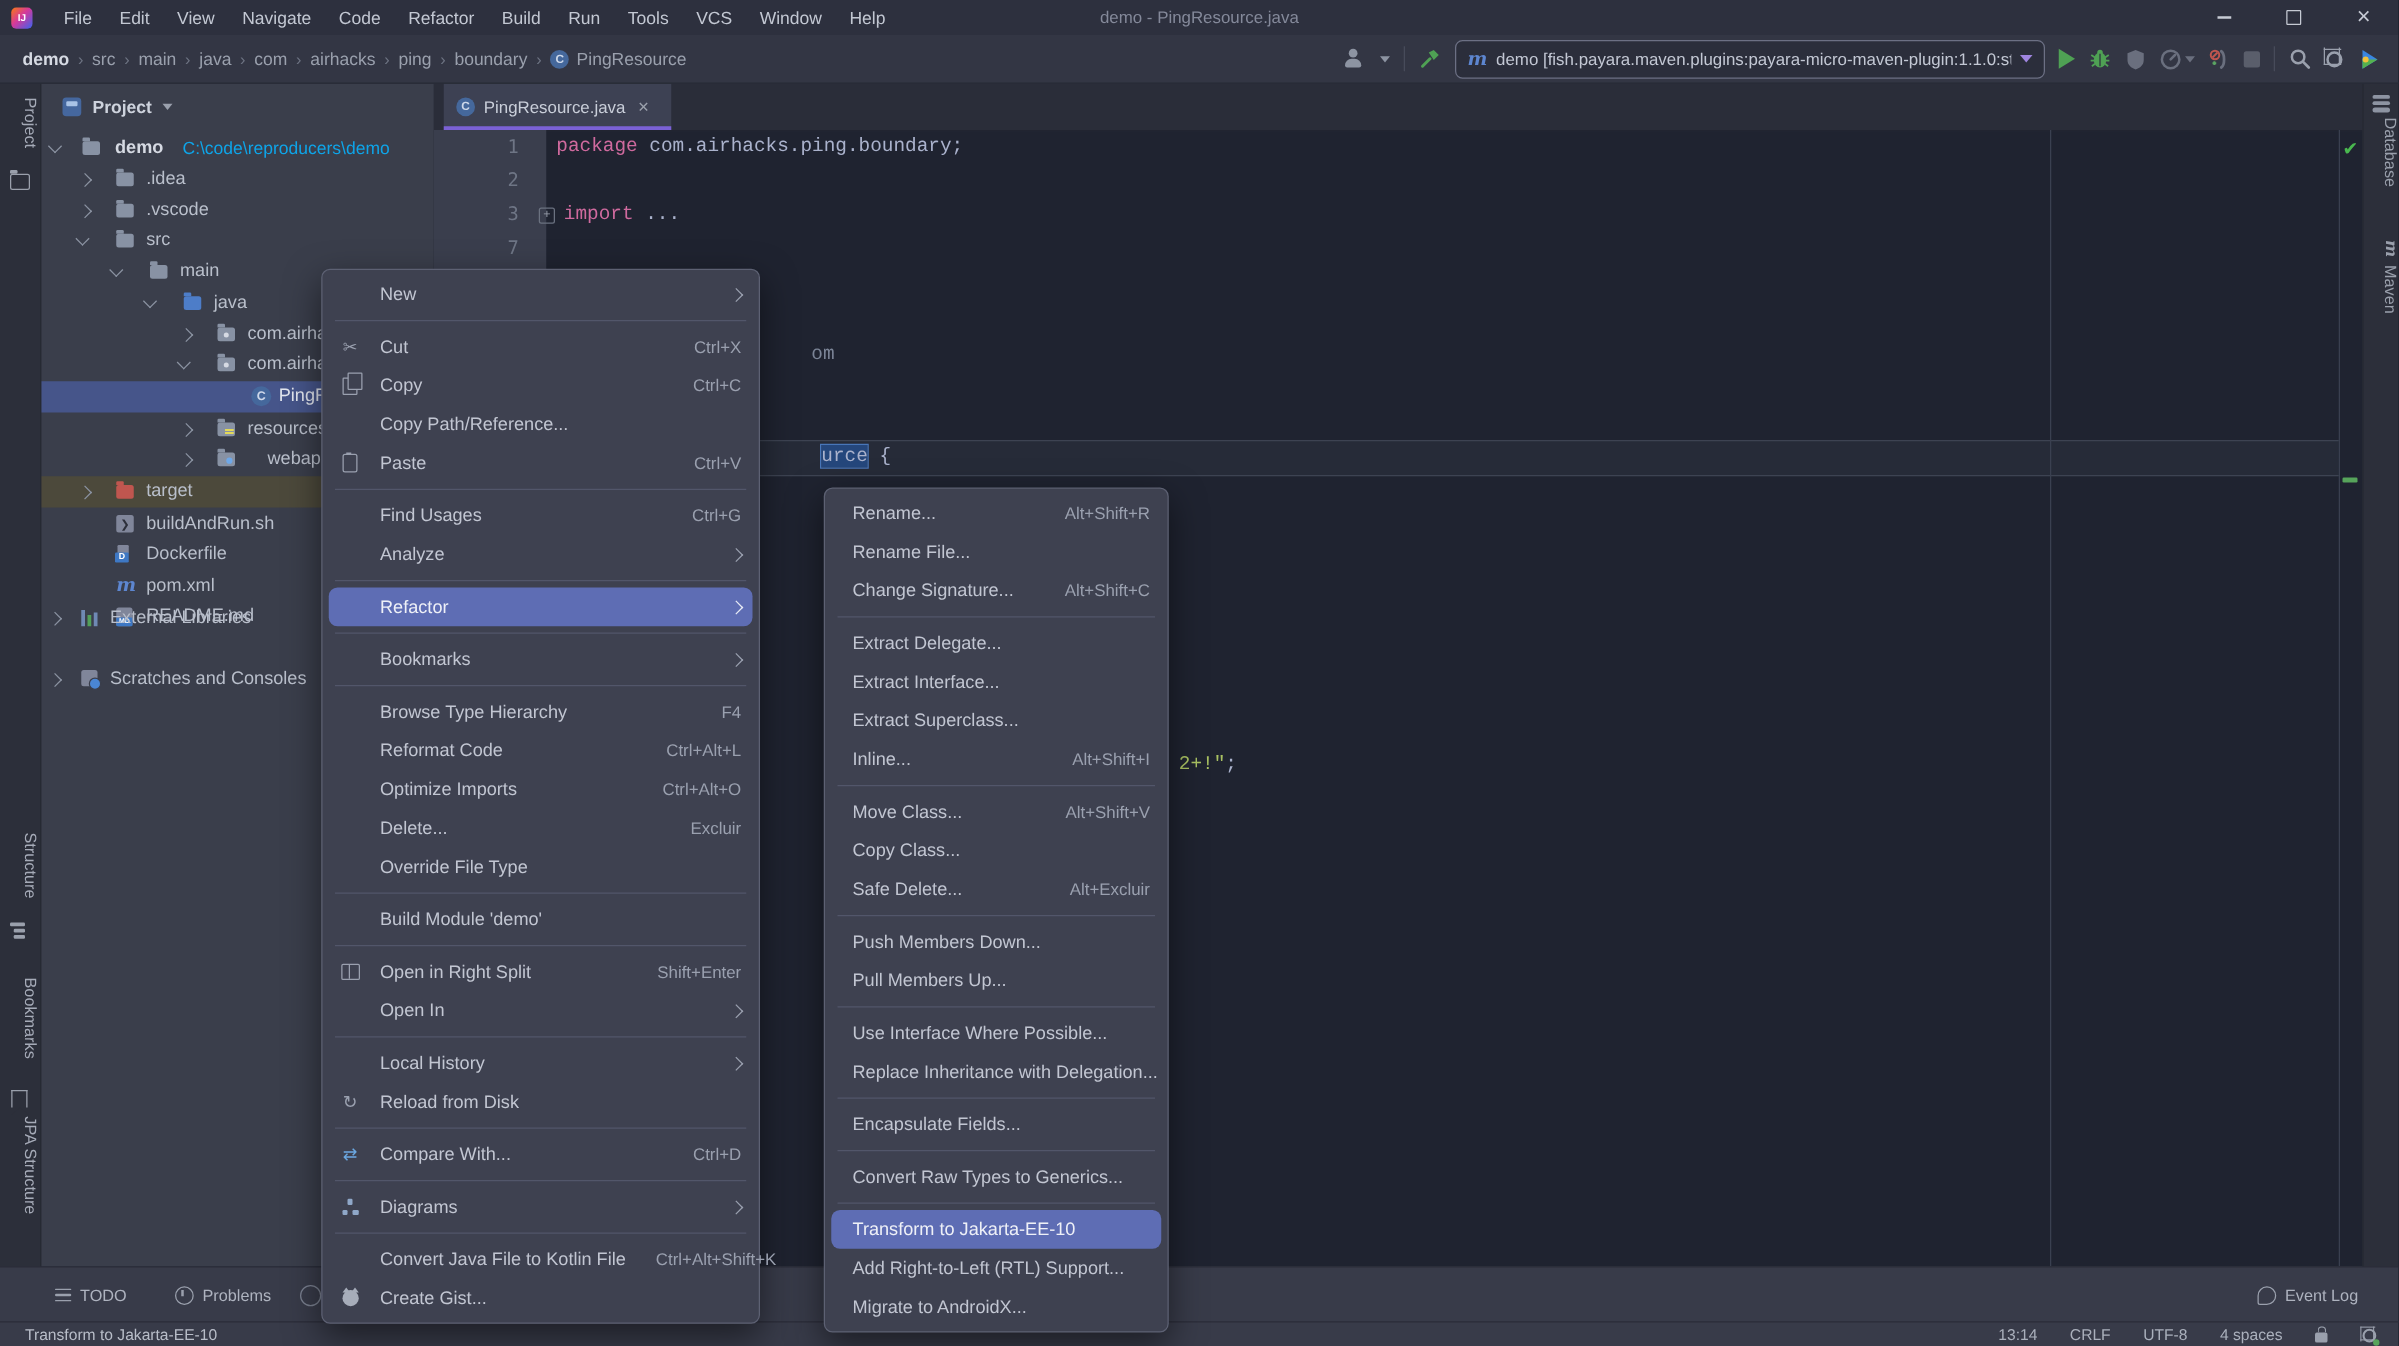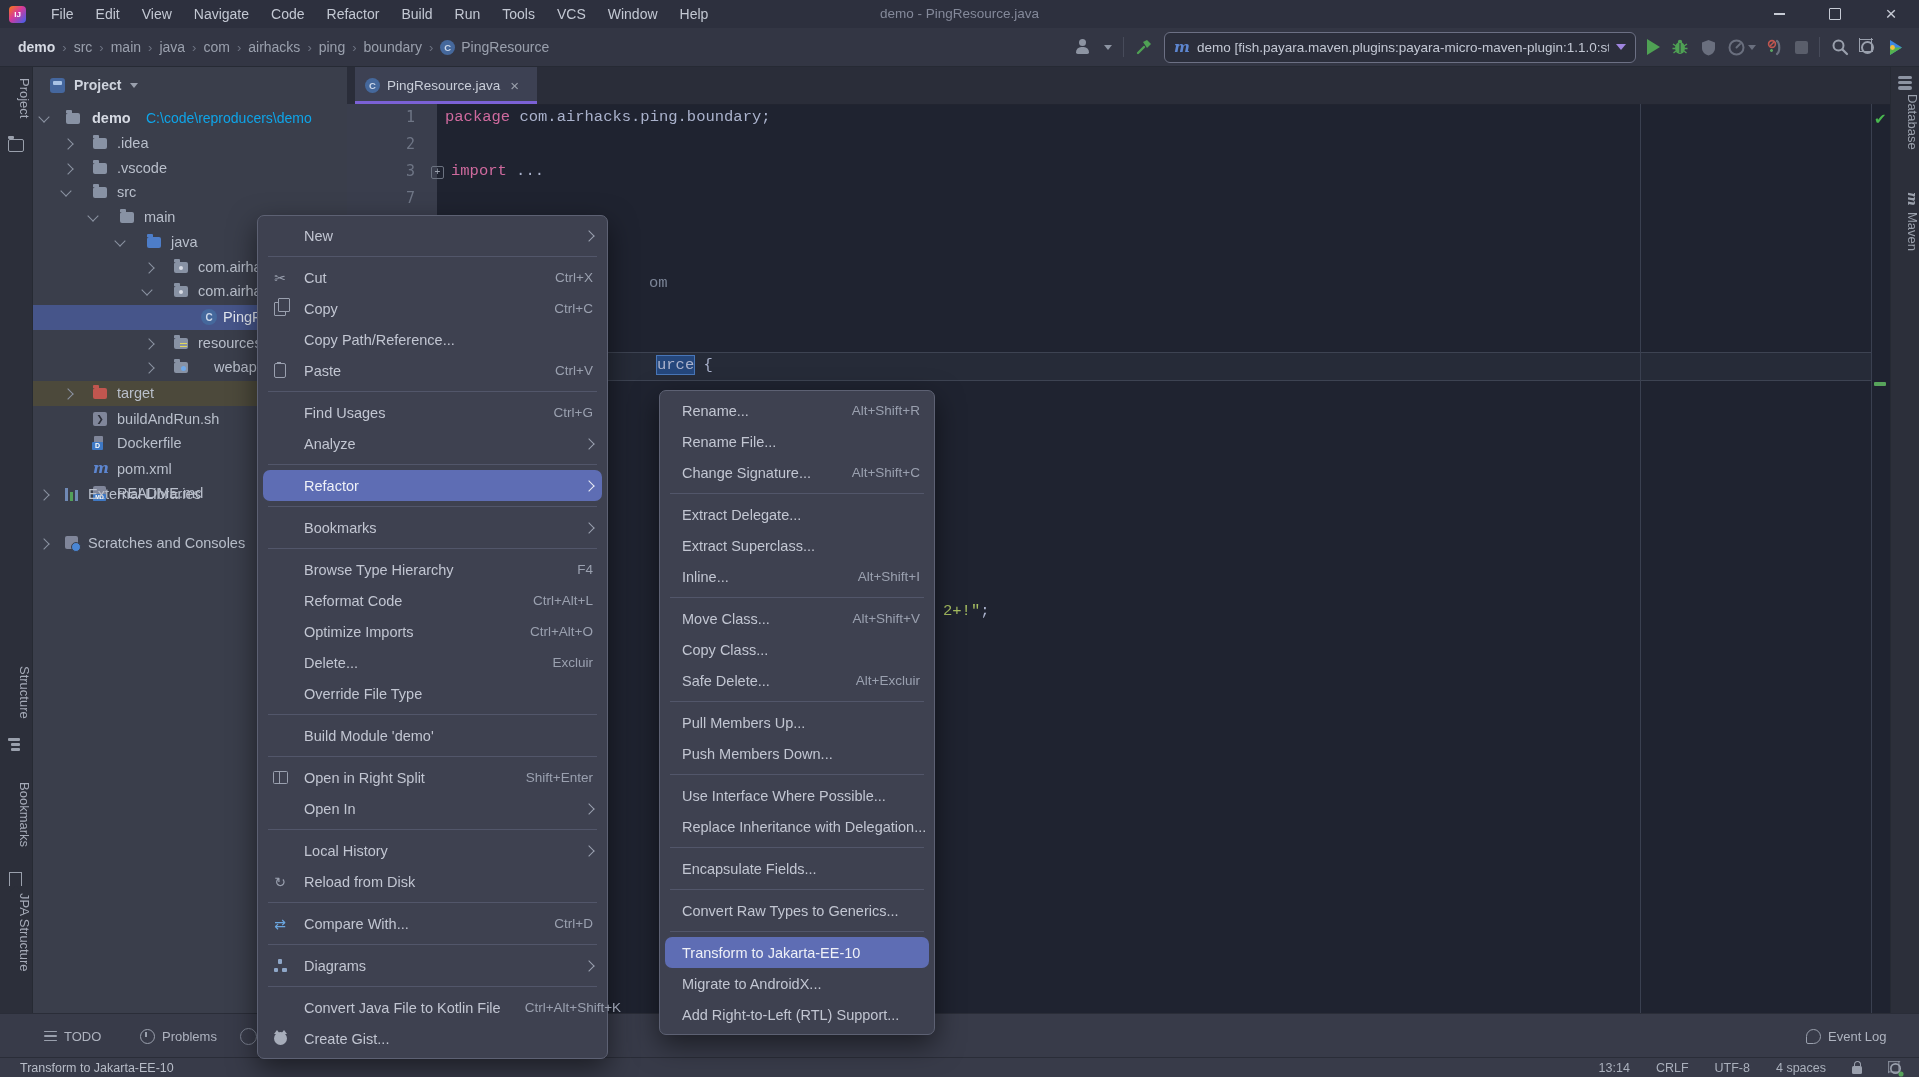--- a/index.html
+++ b/index.html
@@ -578,44 +578,47 @@
       </div>
     <div class="mi">
         <span class="lab">Change Signature...</span>
         <span class="sc">Alt+Shift+C</span>
       </div>
     <div class="msep"></div>
     <div class="mi">
         <span class="lab">Extract Delegate...</span>
       </div>
     <div class="mi">
+        <span class="lab">Extract Interface...</span>
+      </div>
+    <div class="mi">
         <span class="lab">Extract Superclass...</span>
       </div>
     <div class="mi">
         <span class="lab">Inline...</span>
         <span class="sc">Alt+Shift+I</span>
       </div>
     <div class="msep"></div>
     <div class="mi">
         <span class="lab">Move Class...</span>
         <span class="sc">Alt+Shift+V</span>
       </div>
     <div class="mi">
         <span class="lab">Copy Class...</span>
       </div>
     <div class="mi">
         <span class="lab">Safe Delete...</span>
         <span class="sc">Alt+Excluir</span>
       </div>
     <div class="msep"></div>
     <div class="mi">
+        <span class="lab">Push Members Down...</span>
+      </div>
+    <div class="mi">
         <span class="lab">Pull Members Up...</span>
-      </div>
-    <div class="mi">
-        <span class="lab">Push Members Down...</span>
       </div>
     <div class="msep"></div>
     <div class="mi">
         <span class="lab">Use Interface Where Possible...</span>
       </div>
     <div class="mi">
         <span class="lab">Replace Inheritance with Delegation...</span>
       </div>
     <div class="msep"></div>
     <div class="mi">
@@ -623,20 +626,20 @@
       </div>
     <div class="msep"></div>
     <div class="mi">
         <span class="lab">Convert Raw Types to Generics...</span>
       </div>
     <div class="msep"></div>
     <div class="mi hl">
         <span class="lab">Transform to Jakarta-EE-10</span>
       </div>
     <div class="mi">
+        <span class="lab">Add Right-to-Left (RTL) Support...</span>
+      </div>
+    <div class="mi">
         <span class="lab">Migrate to AndroidX...</span>
       </div>
-    <div class="mi">
-        <span class="lab">Add Right-to-Left (RTL) Support...</span>
-      </div>
   </div>
 
 </div>
 
 </body></html>

